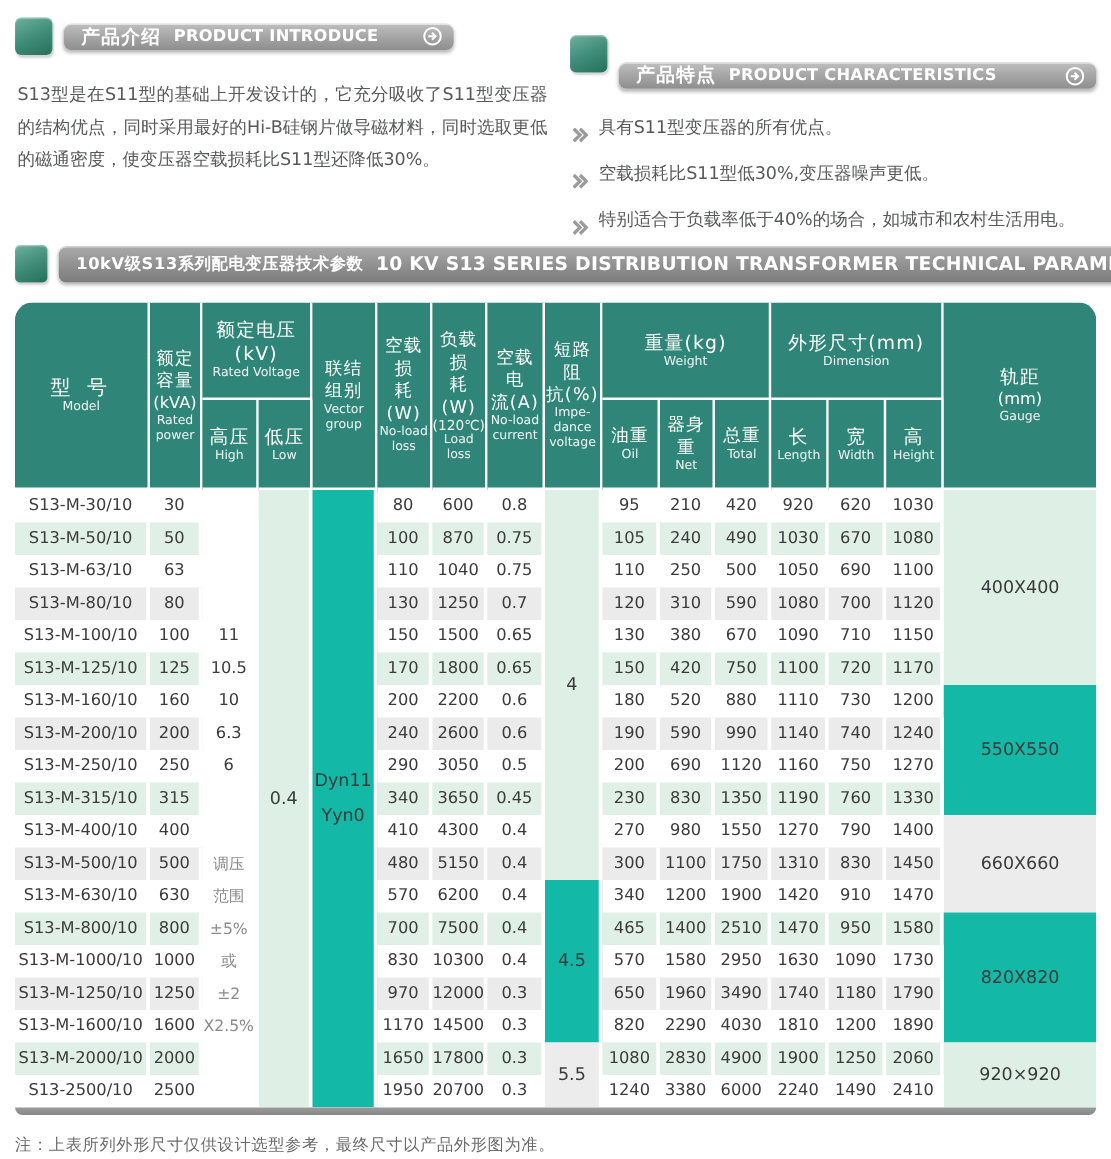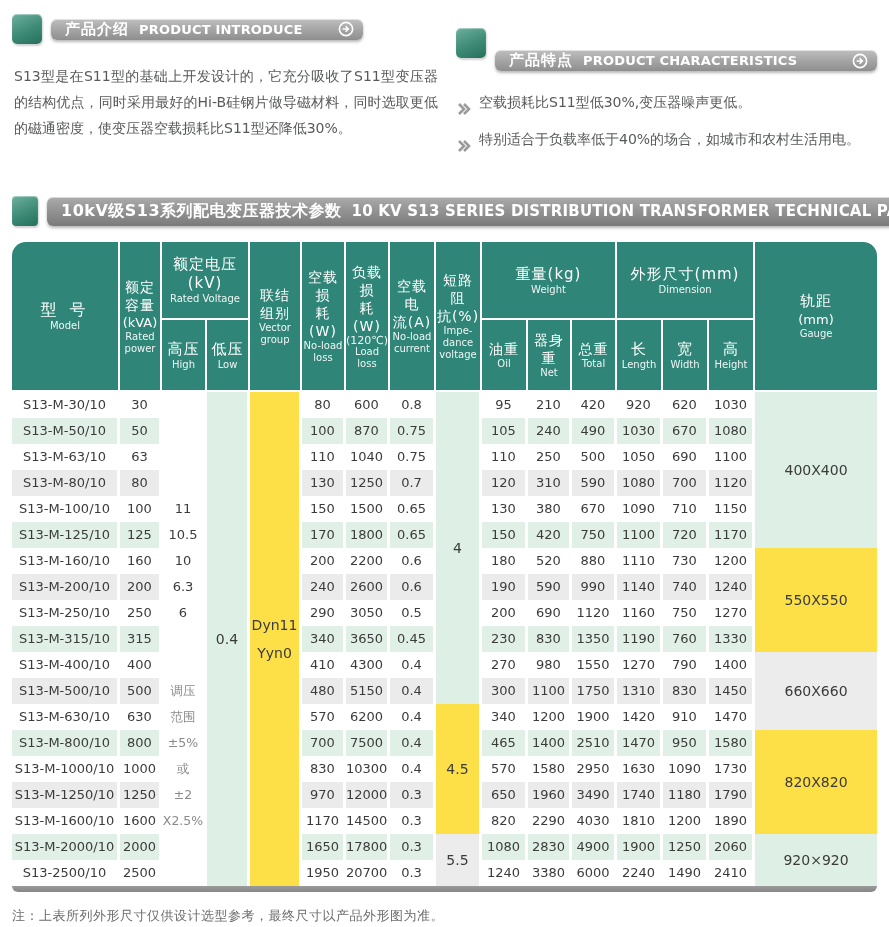--- a/index.html
+++ b/index.html
@@ -29,21 +29,21 @@
 
   .bullets { margin-top:17px; }
   .bullet { display:flex; align-items:flex-start; font-size:14px; line-height:29px; color:#58595b; }
   .bullet-icon { flex:none; margin:8px 8px 0 2px; }
 
   
   .table-bar { margin-top:12px; }
   .table-bar .chip { width:26px; height:30px; border-radius:4px; }
   .table-bar .graybar { height:29px; flex:1;
       background:linear-gradient(180deg,#ababab 0%,#949494 45%,#7b7b7b 100%); }
-  .table-bar .cn { font-size:16px; letter-spacing:.5px; }
+  .table-bar .cn { font-size:13px; letter-spacing:.5px; }
   .table-bar .en { font-size:15px; letter-spacing:.2px; }
 
   
   .spec-wrap { margin-top:16px; }
   .spec-clip { border-radius:14px 14px 0 0; overflow:hidden; }
   table.spec { width:865px; table-layout:fixed; border-collapse:separate; border-spacing:0; }
 
   thead th { background:#2f8577; color:#fff; font-weight:normal; vertical-align:middle;
              border-right:2px solid #fff; border-bottom:2px solid #fff; padding:0; }
   thead th.no-r { border-right:none; }
@@ -56,21 +56,21 @@
   .hen  { display:block; font-size:10px; line-height:12px; color:rgba(255,255,255,.92); }
   .hnote { display:block; font-size:11px; line-height:11px; color:rgba(255,255,255,.92); }
 
   tbody td { height:26px; line-height:26px; font-size:13px; color:#3b3b3b; text-align:center;
              padding:0; border-right:3px solid #fff; white-space:nowrap; overflow:hidden; }
   tbody td.last { border-right:none; }
   td.rw { background:#ffffff; }
   td.rg { background:#e0f0e6; }
   td.ry { background:#ebebeb; }
   td.bg-green { background:#deefe5; }
-  td.bg-white { background:#fde047; }
+  td.bg-white { background:#14b8a6; }
   td.bg-gray  { background:#ececec; }
   td.c-merge { font-size:14px; }
   td.muted { color:#8a8a8a; font-size:12.5px;margin-top:33px; }
   td .vg-line { line-height:28px; font-size:14px; }
 
   .table-shadow { width:865px; height:6px; border-radius:0 0 6px 6px;
                   background:linear-gradient(180deg,#9a9a9a,#878787); }
 
   .note { margin-top:15px; font-size:13px; color:#6b6b6b; letter-spacing:.5px; }
 </style>
@@ -103,20 +103,27 @@
         <span class="en">PRODUCT CHARACTERISTICS</span>
         <span class="arrow-btn">
           <svg width="16" height="16" viewBox="0 0 16 16">
               <circle cx="8" cy="8" r="6.6" stroke="#fff" stroke-width="1.6" fill="none"></circle>
               <path d="M4.6 8 h5.4 M7.6 5.2 L10.4 8 L7.6 10.8" stroke="#fff" stroke-width="1.6" fill="none"></path>
             </svg>
         </span>
       </div>
     </div>
     <div class="bullets">
+      <div class="bullet">
+        <span class="bullet-icon"><svg width="13" height="12" viewBox="0 0 13 12">
+              <path d="M1 1 L6 6 L1 11" stroke="#9b9b9b" stroke-width="2.6" fill="none"></path>
+              <path d="M6 1 L11 6 L6 11" stroke="#9b9b9b" stroke-width="2.6" fill="none"></path>
+            </svg></span>
+        <span>具有S11型变压器的所有优点。</span>
+      </div>
       <div class="bullet">
         <span class="bullet-icon"><svg width="13" height="12" viewBox="0 0 13 12">
               <path d="M1 1 L6 6 L1 11" stroke="#9b9b9b" stroke-width="2.6" fill="none"></path>
               <path d="M6 1 L11 6 L6 11" stroke="#9b9b9b" stroke-width="2.6" fill="none"></path>
             </svg></span>
         <span>空载损耗比S11型低30%,变压器噪声更低。</span>
       </div>
       <div class="bullet">
         <span class="bullet-icon"><svg width="13" height="12" viewBox="0 0 13 12">
               <path d="M1 1 L6 6 L1 11" stroke="#9b9b9b" stroke-width="2.6" fill="none"></path>

